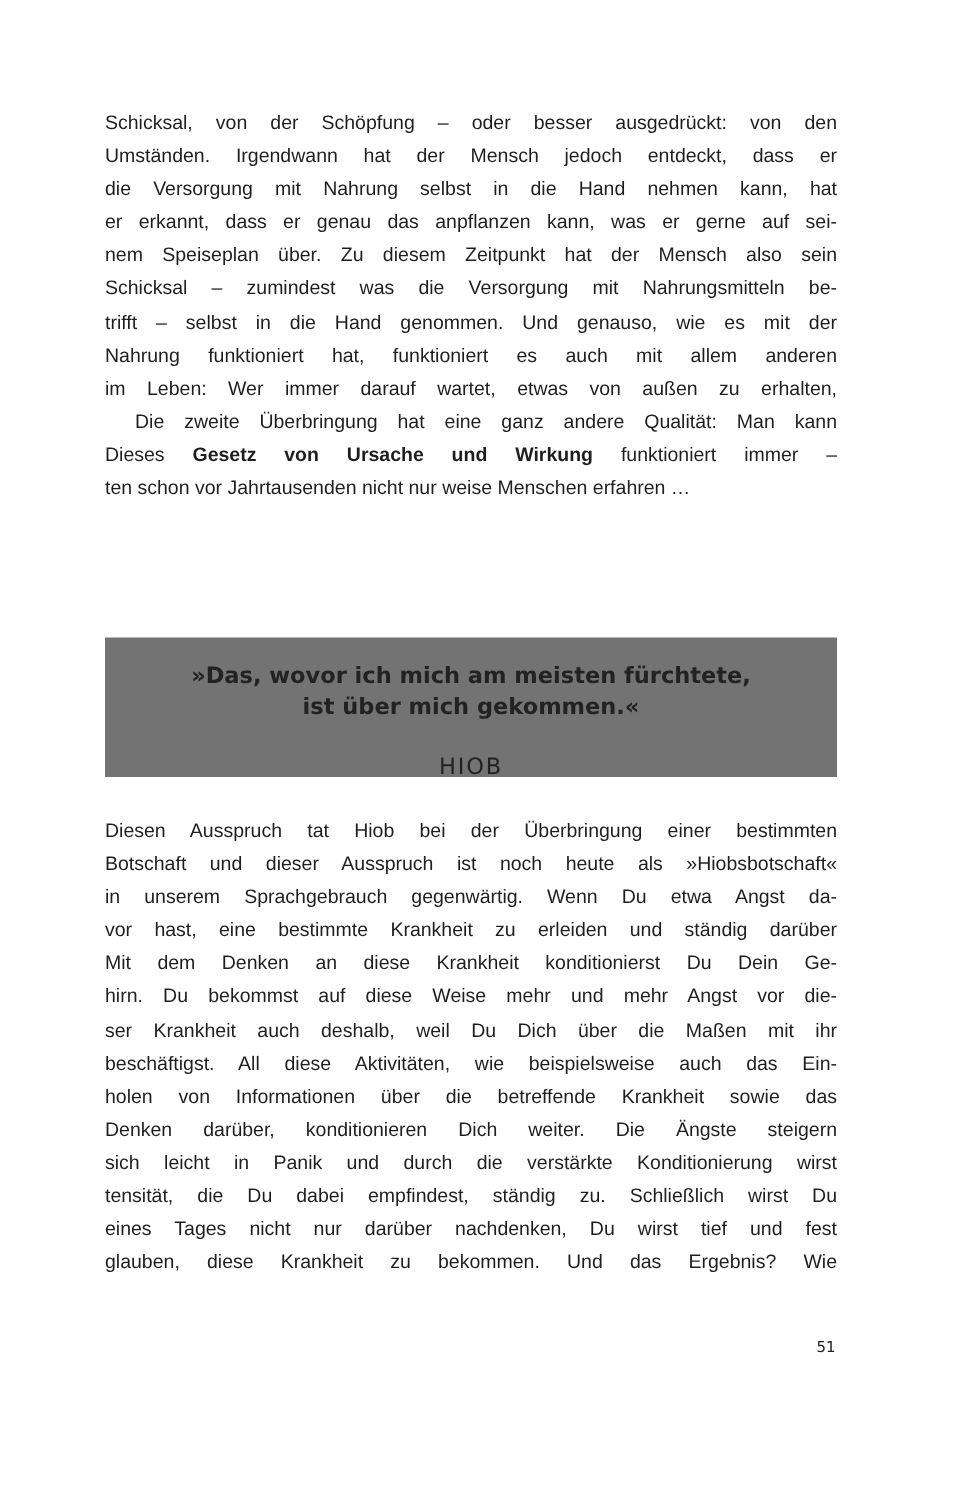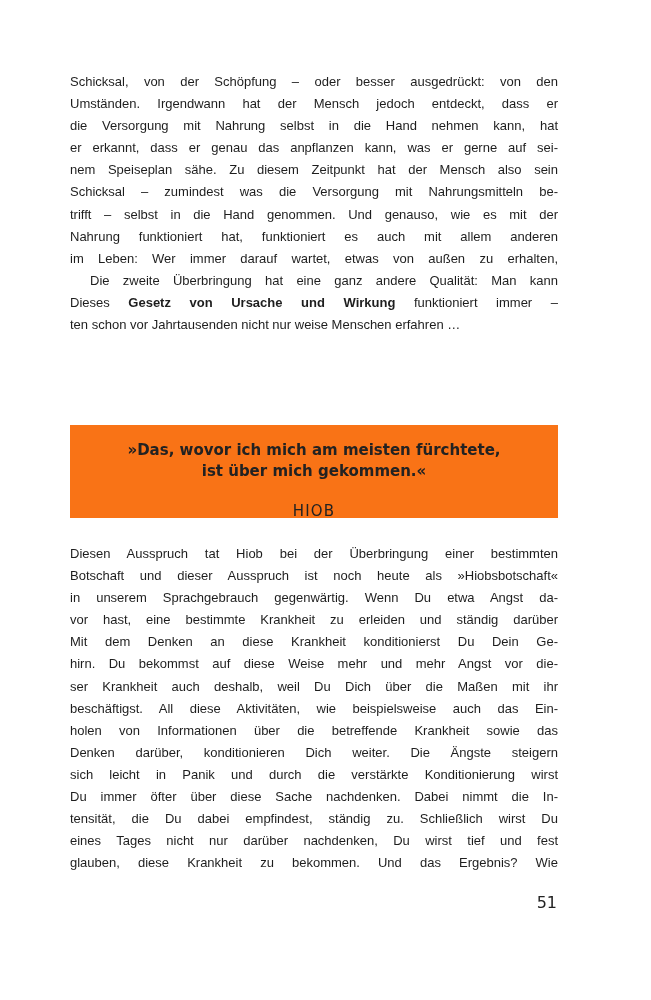--- a/index.html
+++ b/index.html
@@ -41,21 +41,21 @@
     #block-1 { top: 71px; }
     #block-3 { top: 543px; }
     .bold { font-weight: bold; }
 
     .quote-box {
       position: absolute;
       left: 70px;
       top: 425px;
       width: 488px;
       height: 93px;
-      background: #f97316;
+      background: #737373;
       text-align: center;
       font-family: "DejaVu Sans", "Liberation Sans", sans-serif;
       color: #222222;
     }
     .quote-text {
       margin-top: 15px;
       font-size: 15px;
       font-weight: bold;
       line-height: 21px;
     }
@@ -64,34 +64,34 @@
       margin-top: 20px;
       font-size: 15px;
       letter-spacing: 1.2px;
     }
 
     .page-number {
       position: absolute;
       right: 94px;
       top: 893px;
       font-family: "DejaVu Sans", "Liberation Sans", sans-serif;
-      font-size: 16px;
+      font-size: 10px;
       color: #222222;
     }
   </style>
 </head>
 <body>
 
 <div class="text-block" id="block-1">
   <div>
     <span class="line">Schicksal, von der Schöpfung – oder besser ausgedrückt: von den</span>
     <span class="line">Umständen. Irgendwann hat der Mensch jedoch entdeckt, dass er</span>
     <span class="line">die Versorgung mit Nahrung selbst in die Hand nehmen kann, hat</span>
     <span class="line">er erkannt, dass er genau das anpflanzen kann, was er gerne auf sei-</span>
-    <span class="line">nem Speiseplan sähe. Zu diesem Zeitpunkt hat der Mensch also sein</span>
+    <span class="line">nem Speiseplan über. Zu diesem Zeitpunkt hat der Mensch also sein</span>
     <span class="line">Schicksal – zumindest was die Versorgung mit Nahrungsmitteln be-</span>
     <span class="line">trifft – selbst in die Hand genommen. Und genauso, wie es mit der</span>
     <span class="line">Nahrung funktioniert hat, funktioniert es auch mit allem anderen</span>
     <span class="line">im Leben: Wer immer darauf wartet, etwas von außen zu erhalten,</span>
   </div>
   <div>
     <span class="line indent">Die zweite Überbringung hat eine ganz andere Qualität: Man kann</span>
     <span class="line"><span>Dieses </span><span class="bold">Gesetz von Ursache und Wirkung</span><span> funktioniert immer –</span></span>
     <span class="line last">ten schon vor Jahrtausenden nicht nur weise Menschen erfahren …</span>
   </div>
@@ -111,20 +111,19 @@
     <span class="line">Botschaft und dieser Ausspruch ist noch heute als »Hiobsbotschaft«</span>
     <span class="line">in unserem Sprachgebrauch gegenwärtig. Wenn Du etwa Angst da-</span>
     <span class="line">vor hast, eine bestimmte Krankheit zu erleiden und ständig darüber</span>
     <span class="line">Mit dem Denken an diese Krankheit konditionierst Du Dein Ge-</span>
     <span class="line">hirn. Du bekommst auf diese Weise mehr und mehr Angst vor die-</span>
     <span class="line">ser Krankheit auch deshalb, weil Du Dich über die Maßen mit ihr</span>
     <span class="line">beschäftigst. All diese Aktivitäten, wie beispielsweise auch das Ein-</span>
     <span class="line">holen von Informationen über die betreffende Krankheit sowie das</span>
     <span class="line">Denken darüber, konditionieren Dich weiter. Die Ängste steigern</span>
     <span class="line">sich leicht in Panik und durch die verstärkte Konditionierung wirst</span>
-    <span class="line">Du immer öfter über diese Sache nachdenken. Dabei nimmt die In-</span>
     <span class="line">tensität, die Du dabei empfindest, ständig zu. Schließlich wirst Du</span>
     <span class="line">eines Tages nicht nur darüber nachdenken, Du wirst tief und fest</span>
     <span class="line">glauben, diese Krankheit zu bekommen. Und das Ergebnis? Wie</span>
   </div>
 </div>
 
 <div class="page-number">51</div>
 
 </body></html>

